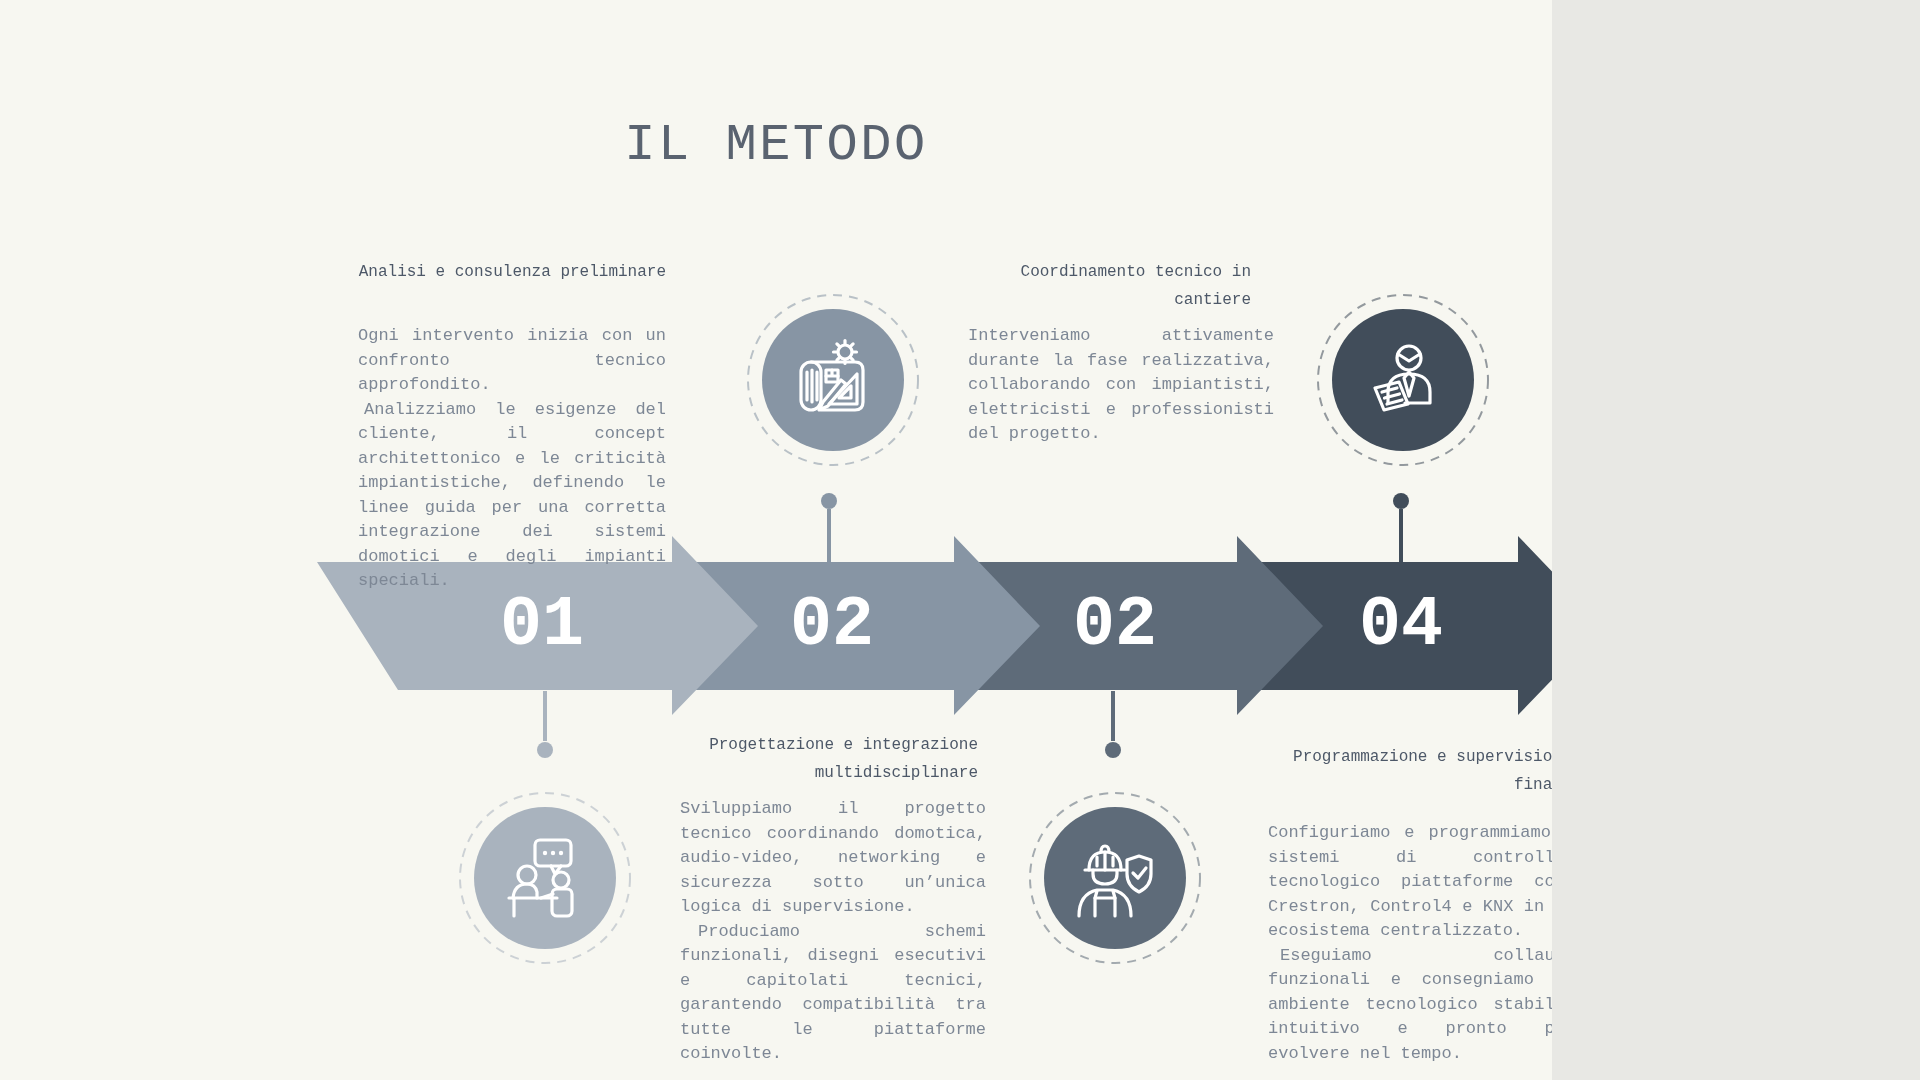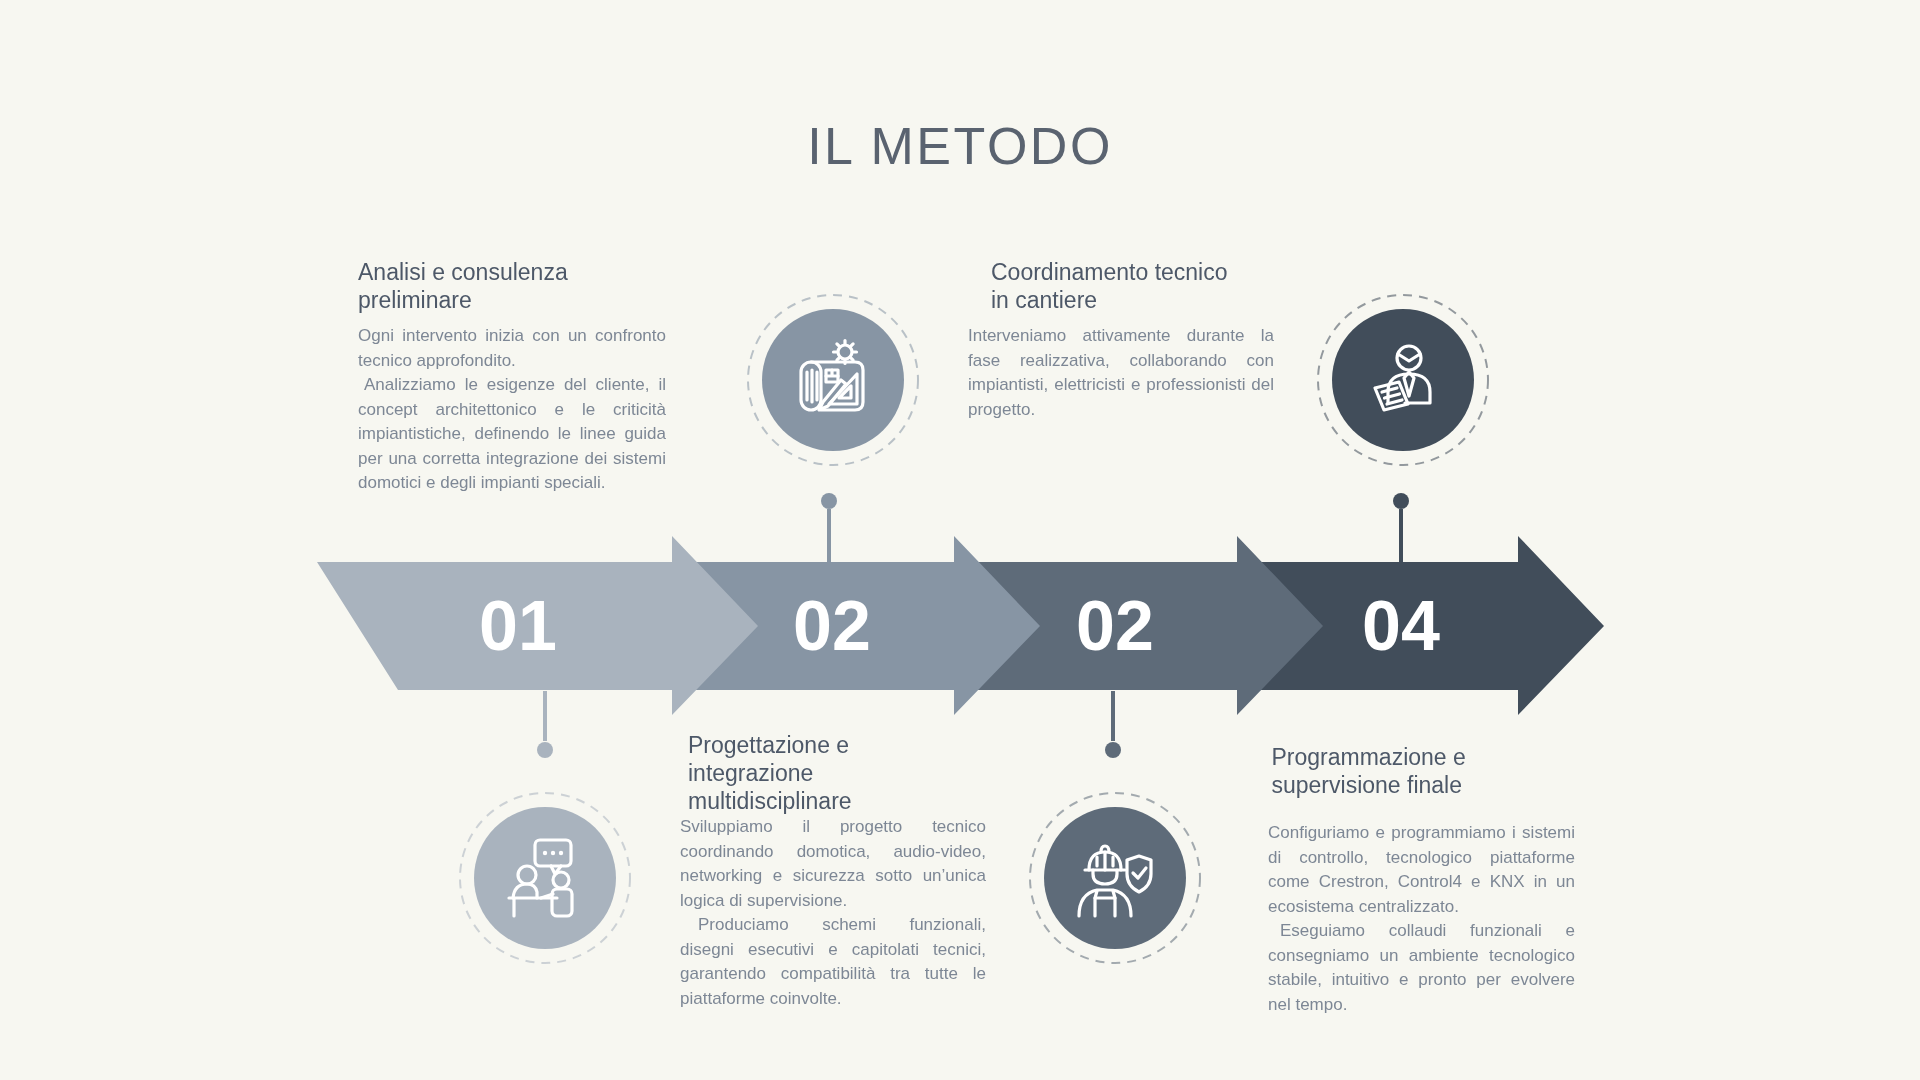--- a/index.html
+++ b/index.html
@@ -1,36 +1,36 @@
 <!DOCTYPE html>
 <html style="--background: #F7F7F1; --title-color: #5A6370; --heading-color: #4D5868; --body-color: #7D8795; --number-color: #FFFFFF;"><head>
 <meta charset="utf-8">
 <style>
   html,body{margin:0;padding:0;background:#e8e8e4;}
-  .canvas{position:relative;width:1920px;height:1080px;overflow:hidden;
+  .canvas{position:relative;width:1552px;height:1080px;overflow:hidden;
           background:var(--background,#F7F7F1);
-          font-family:Liberation Sans, sans-serif;}
+          font-family:Liberation Mono, monospace;}
   .title{position:absolute;top:116px;left:0;width:100%;text-align:center;margin:0;
          font-weight:300;font-size:52px;letter-spacing:2.5px;
          color:var(--title-color,#5A6370);}
   svg.layer{position:absolute;left:0;top:0;width:1920px;height:1080px;}
   .connector-line{stroke-width:4;}
   .num{position:absolute;top:578px;height:96px;line-height:96px;width:200px;
        text-align:center;font-weight:700;font-size:70px;
        color:var(--number-color,#fff);}
-  .n1{left:418px;text-align:center;} .n2{left:732px;} .n3{left:1015px;} .n4{left:1301px;}
+  .n1{left:442px;text-align:center;} .n2{left:732px;} .n3{left:1015px;} .n4{left:1301px;}
   .badge{position:absolute;width:190px;height:190px;}
   .b1{left:450px;top:783px;} .b2{left:738px;top:285px;}
   .b3{left:1020px;top:783px;} .b4{left:1308px;top:285px;}
   .badge .ring{fill:none;stroke-width:2;stroke-dasharray:9 7;opacity:.55;}
   .badge g.icon *{fill:none;stroke:#FFFFFF;stroke-width:3.2;
                   stroke-linecap:round;stroke-linejoin:round;}
   .badge g.icon .fill{fill:#FFFFFF;stroke:none;}
   .tb{position:absolute;color:var(--body-color,#7D8795);}
-  .tb h2{margin:0;font-weight:400;font-size:23px;line-height:28px;text-align:left;
+  .tb h2{margin:0;font-weight:400;font-size:16px;line-height:28px;text-align:right;
          min-height:66px;color:var(--heading-color,#4D5868);}
   .tb p{margin:0;font-size:17px;line-height:24.5px;text-align:justify;}
   .tb1{left:358px;top:258px;width:308px;}
   .tb2{left:680px;top:731px;width:306px;}
   .tb3{left:968px;top:258px;width:306px;}
   .tb4{left:1268px;top:731px;width:307px;}
   .tb2 h2{max-width:290px;margin:0 auto;}
   .tb3 h2{max-width:260px;margin:0 auto;}
   .tb4 h2{max-width:300px;margin:12px auto;}
   .tb1 .p2{text-indent:6px;}

